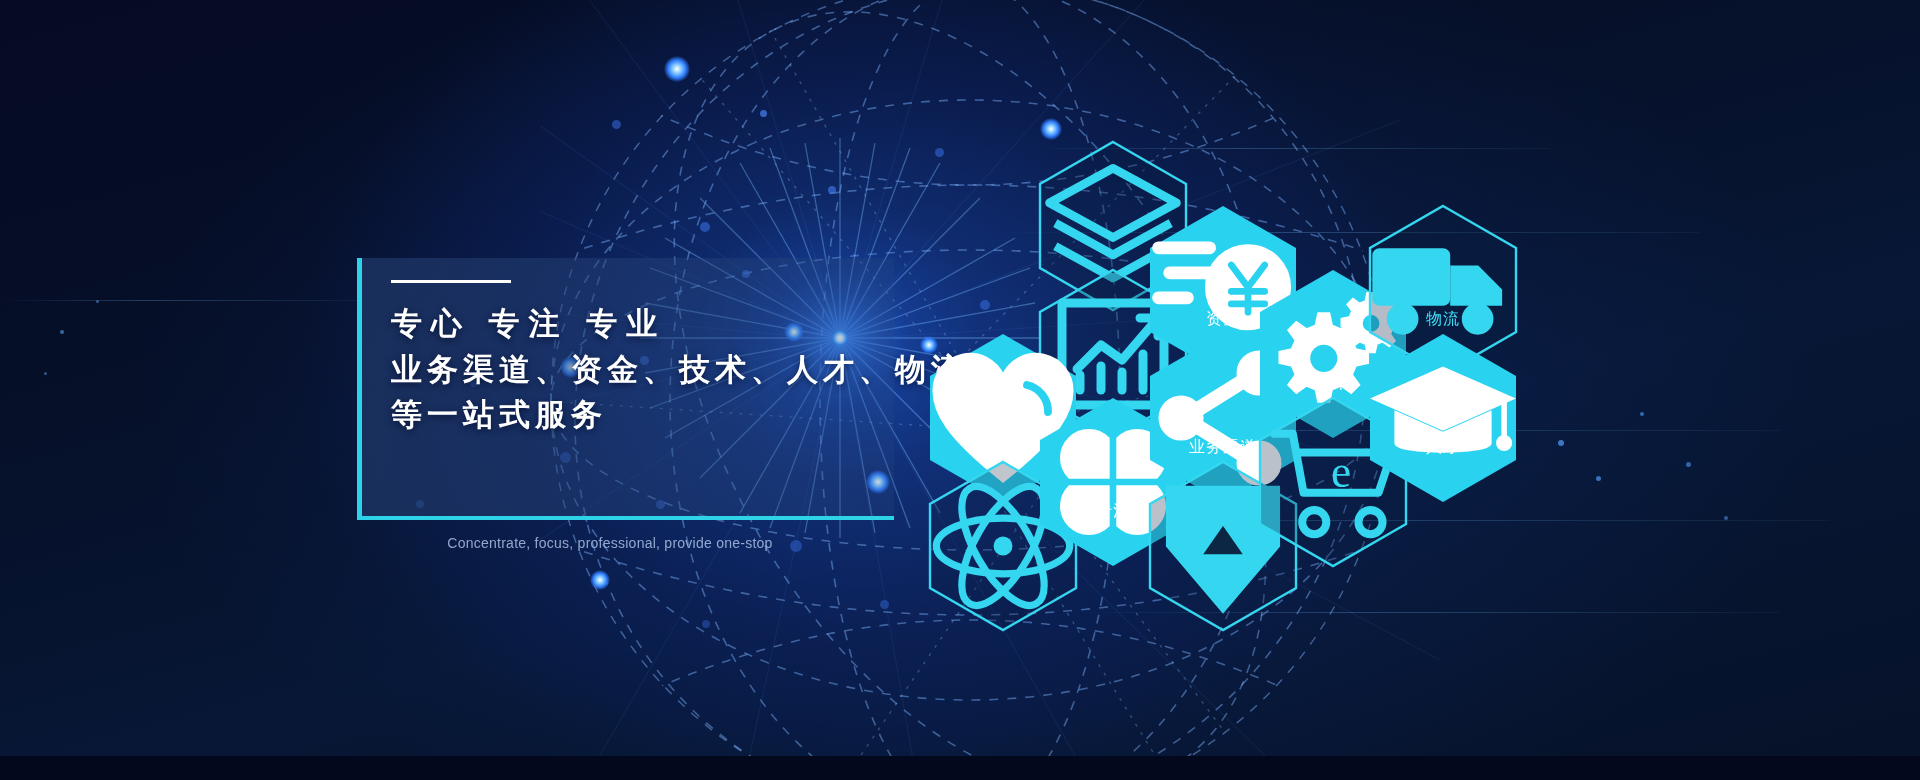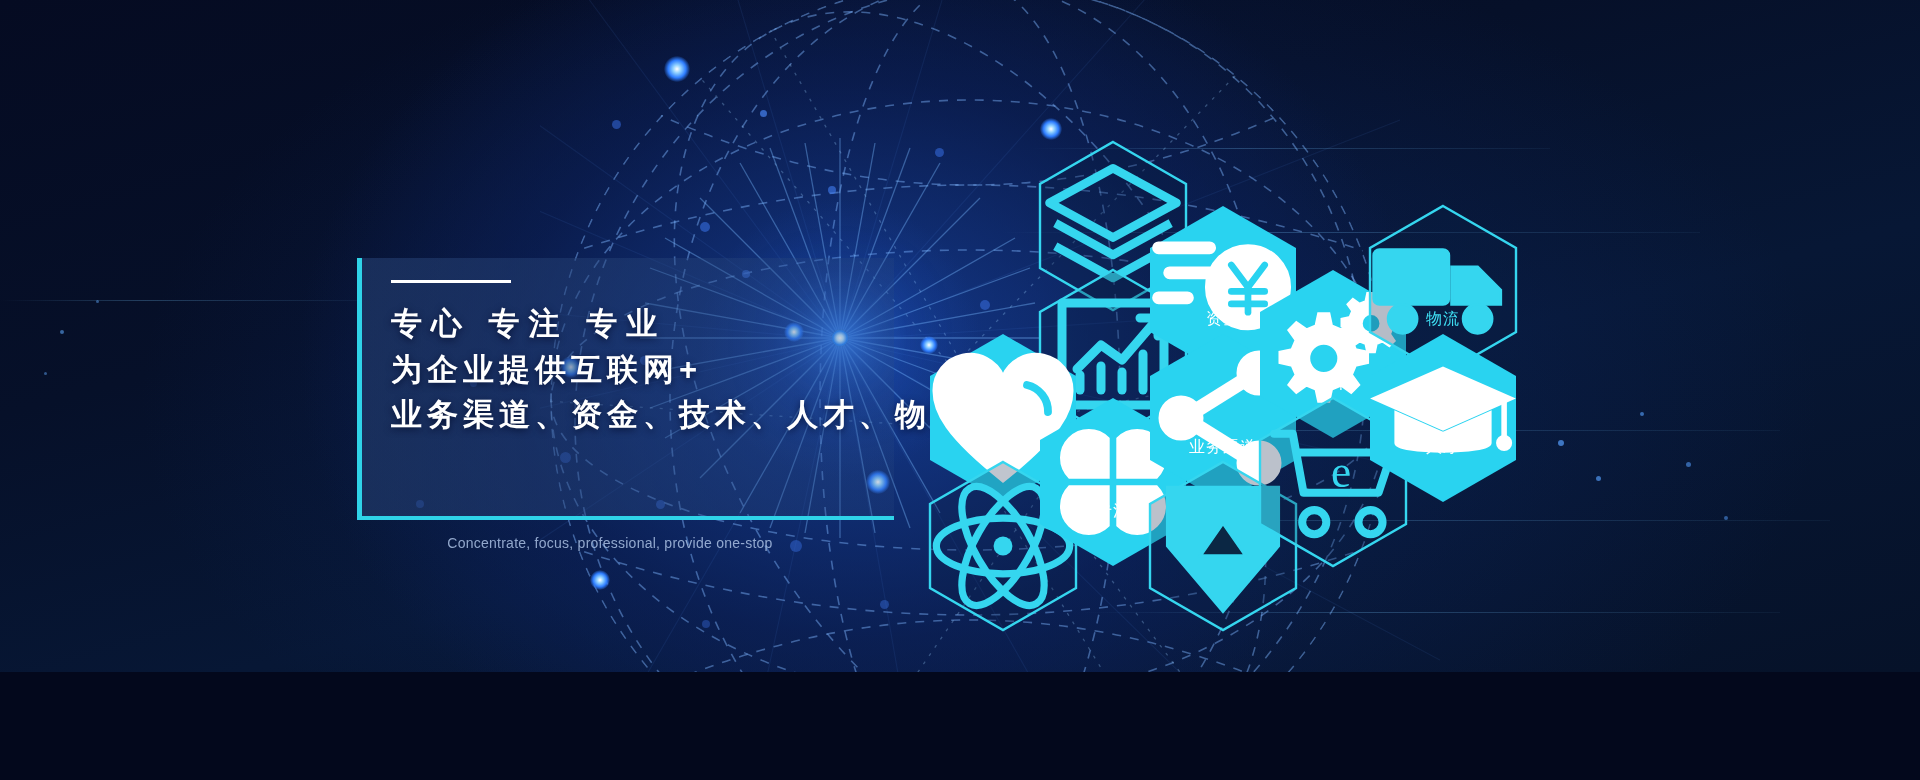--- a/index.html
+++ b/index.html
@@ -1,18 +1,18 @@
 <!DOCTYPE html>
 <html><head>
 <meta charset="utf-8">
 <style>
   * { box-sizing: border-box; margin:0; padding:0; }
   html,body { background:#03081c; }
   .stage{
-    position:relative; width:1920px; height:672px; overflow:hidden;
+    position:relative; width:1920px; height:756px; overflow:hidden;
     font-family:"Liberation Sans","DejaVu Sans",sans-serif;
     background:
       radial-gradient(ellipse 780px 620px at 860px 360px, rgba(22,62,150,.85) 0%, rgba(12,34,96,.55) 45%, rgba(6,16,48,0) 72%),
       radial-gradient(ellipse 1200px 700px at 980px 400px, rgba(14,42,110,.55) 0%, rgba(6,15,44,0) 70%),
       linear-gradient(165deg,#050b22 0%,#061029 35%,#071735 62%,#061229 100%);
   }
 
   
   .bg-layer{position:absolute; inset:0; pointer-events:none;}
   .globe{position:absolute; left:530px; top:-40px; width:880px; height:880px;}
@@ -219,22 +219,22 @@
     <div class="glowdot" style="left:1018px;top:350px;width:20px;height:20px;"></div>
     <div class="glowdot" style="left:590px;top:570px;width:20px;height:20px;"></div>
     <div class="glowdot" style="left:920px;top:336px;width:18px;height:18px;"></div>
   </div>
 
   <div class="panel">
     <div class="panel-inner">
       <div class="rule"></div>
       <div class="h1">
         <span class="ln sp">专心  专注  专业</span>
-        <span class="ln">为企业提供互联网+</span>
         <span class="ln">业务渠道、资金、技术、人才、物流</span>
+        <span class="ln">等一站式服务</span>
       </div>
     </div>
   </div>
 
   <div class="subtitle">
     <span>Concentrate, focus, professional, provide one-stop</span>
   </div>
 
   <div class="hexwrap">
 

